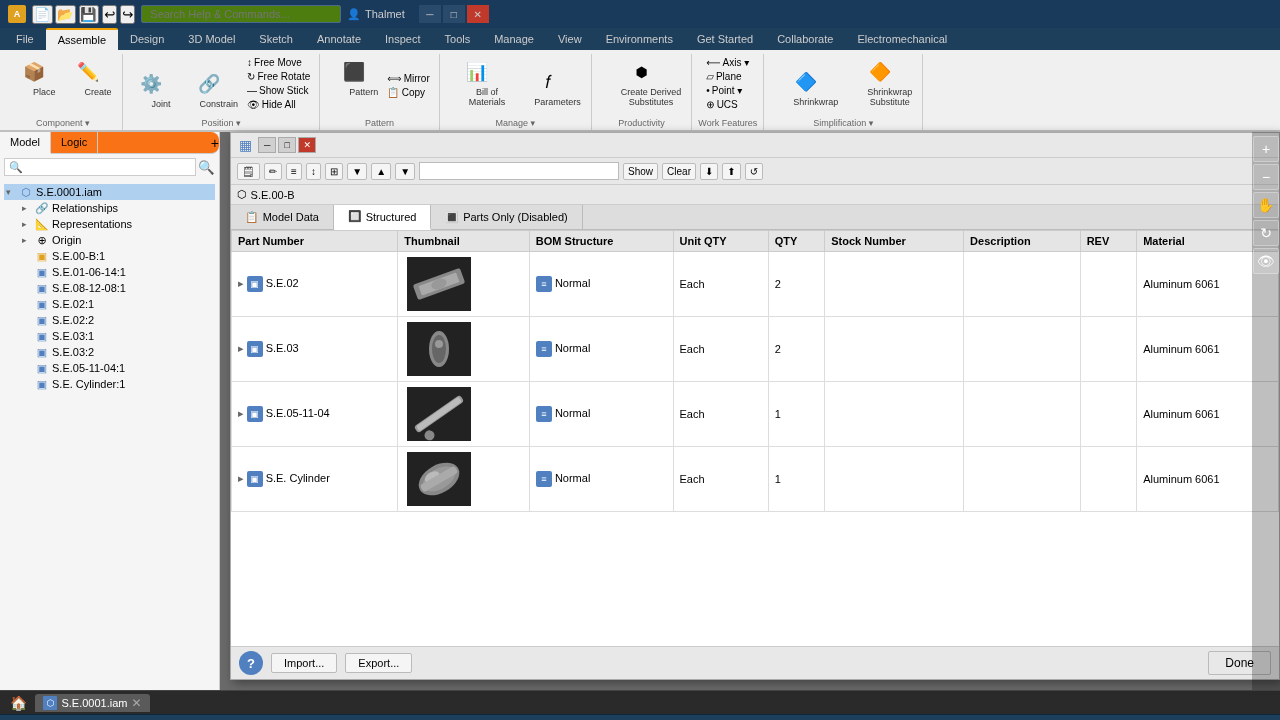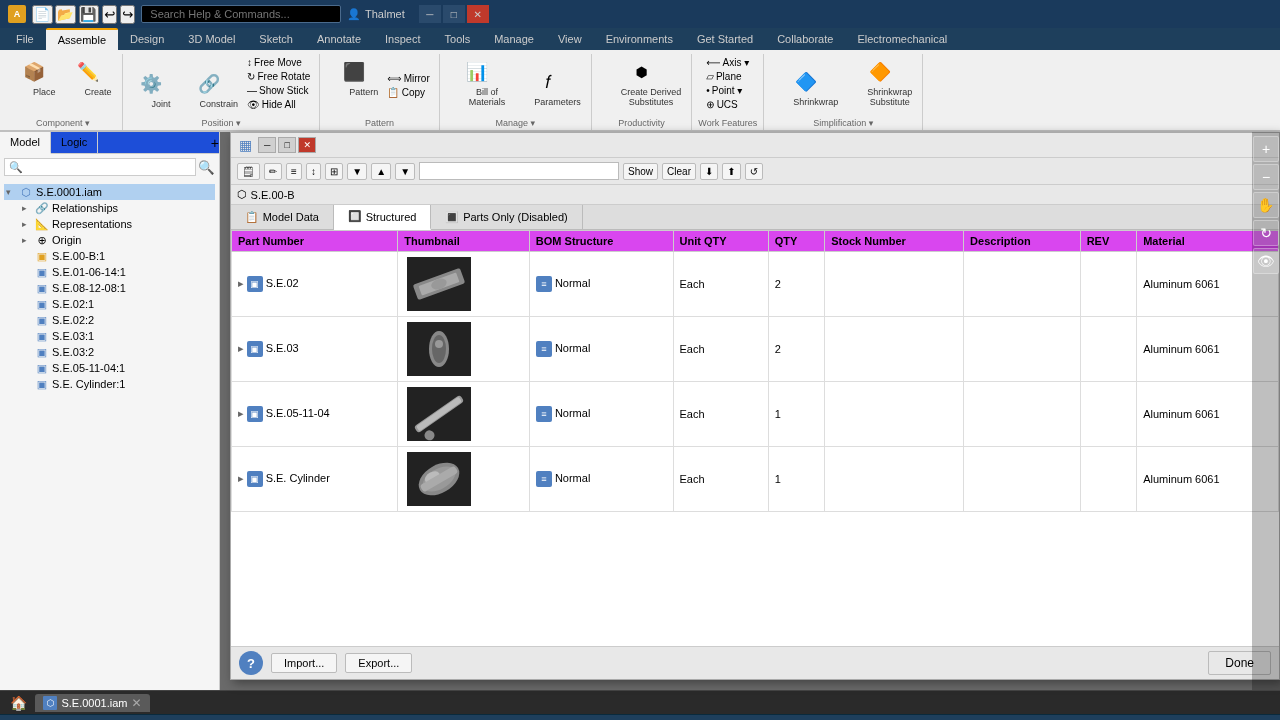--- a/index.html
+++ b/index.html
@@ -2,21 +2,21 @@
 <html><head>
   <meta charset="utf-8">
   <style>
     * { box-sizing: border-box; margin: 0; padding: 0; }
     body { font-family: 'Segoe UI', Arial, sans-serif; font-size: 11px; background: #4a4a4a; width: 1280px; height: 720px; overflow: hidden; }
 
     
     #titlebar { background: #1a3a5c; color: #fff; height: 28px; display: flex; align-items: center; padding: 0 8px; gap: 6px; }
     #titlebar .app-icon { width: 18px; height: 18px; background: #e0a020; border-radius: 2px; font-size: 9px; display: flex; align-items: center; justify-content: center; color: #fff; font-weight: bold; }
     #titlebar .title-text { flex: 1; font-size: 11px; color: #ccc; }
-    #titlebar .search-box { background: #000000; border: 1px solid #4a6a8c; color: #ccc; padding: 2px 8px; width: 200px; font-size: 11px; border-radius: 2px; }
+    #titlebar .search-box { background: #4d7c0f; border: 1px solid #4a6a8c; color: #ccc; padding: 2px 8px; width: 200px; font-size: 11px; border-radius: 2px; }
     #titlebar .user-area { display: flex; align-items: center; gap: 4px; color: #ccc; font-size: 11px; }
     #titlebar .win-controls { display: flex; gap: 2px; margin-left: 8px; }
     #titlebar .win-btn { width: 22px; height: 18px; background: #2a4a6c; color: #ccc; border: none; cursor: pointer; font-size: 10px; display: flex; align-items: center; justify-content: center; }
     #titlebar .win-btn.close { background: #c0392b; }
 
     
     #ribbon { background: #f0f0f0; border-bottom: 2px solid #c0c0c0; }
     #ribbon-tabs { display: flex; background: #1e3f5c; padding: 0 4px; gap: 0; }
     #ribbon-tabs .rtab { padding: 4px 12px; color: #ccc; cursor: pointer; font-size: 11px; border-top: 1px solid transparent; }
     #ribbon-tabs .rtab.active { background: #f0f0f0; color: #000; border-top: 2px solid #f0a000; border-radius: 2px 2px 0 0; }
@@ -29,21 +29,21 @@
     .rg-btn .icon { width: 28px; height: 28px; display: flex; align-items: center; justify-content: center; font-size: 18px; }
     .rg-btn-label { font-size: 9px; color: #333; padding-left: 19px; }
     .rg-btn-small { background: none; border: none; cursor: pointer; display: flex; align-items: center; padding: 1px 3px; border-radius: 2px; font-size: 10px; gap: 2px; }
     .rg-small-group { display: flex; flex-direction: column; gap: 1px; }
 
     
     #app-area { display: flex; height: calc(720px - 28px - 24px - 88px - 22px); }
 
     
     #left-panel { width: 220px; background: #f5f5f5; border-right: 1px solid #ccc; display: flex; flex-direction: column; }
-    #left-panel-tabs { display: flex; background: #1d4ed8; border-bottom: 1px solid #ccc; }
+    #left-panel-tabs { display: flex; background: #f97316; border-bottom: 1px solid #ccc; border-radius: 8px; }
     #left-panel-tabs .lptab { padding: 4px 10px; cursor: pointer; font-size: 11px; border-right: 1px solid #ccc; }
     #left-panel-tabs .lptab.active { background: #f5f5f5; border-bottom: 2px solid #f5f5f5; margin-bottom: -1px; }
     #left-panel-search { padding: 4px; display: flex; align-items: center; gap: 2px; }
     #left-panel-search input { flex: 1; border: 1px solid #ccc; padding: 2px 4px; font-size: 11px; }
     #tree { padding: 4px; overflow-y: auto; flex: 1; }
     .tree-item { display: flex; align-items: center; gap: 3px; padding: 1px 2px; cursor: pointer; font-size: 11px; }
     .tree-item.selected { background: #b0d0f0; }
     .tree-item .ti-expand { width: 10px; color: #666; font-size: 9px; }
     .tree-item .ti-icon { width: 14px; height: 14px; display: flex; align-items: center; justify-content: center; font-size: 11px; }
     .tree-item .ti-label { flex: 1; }
@@ -65,21 +65,21 @@
     #bom-toolbar .bom-filter { flex: 1; max-width: 200px; border: 1px solid #bbb; padding: 2px 4px; font-size: 11px; }
 
     #bom-row2 { padding: 3px 6px; border-bottom: 1px solid #ccc; background: #e8e8e8; display: flex; align-items: center; gap: 4px; font-size: 11px; }
 
     #bom-tabs { display: flex; background: #ddd; border-bottom: 1px solid #bbb; }
     #bom-tabs .btab { padding: 5px 14px; cursor: pointer; font-size: 11px; border-right: 1px solid #bbb; display: flex; align-items: center; gap: 4px; }
     #bom-tabs .btab.active { background: #fff; border-bottom: 2px solid #fff; margin-bottom: -1px; }
 
     #bom-table-container { flex: 1; overflow: auto; background: #fff; }
     #bom-table { width: 100%; border-collapse: collapse; font-size: 11px; }
-    #bom-table th { background: #d946ef; border: 1px solid #ccc; padding: 4px 6px; text-align: left; font-weight: 600; position: sticky; top: 0; white-space: nowrap; cursor: pointer; }
+    #bom-table th { background: #e5e5e5; border: 1px solid #ccc; padding: 4px 6px; text-align: left; font-weight: 600; position: sticky; top: 0; white-space: nowrap; cursor: pointer; }
     #bom-table td { border: 1px solid #ddd; padding: 2px 6px; vertical-align: middle; }
     .bom-row-expand { color: #666; cursor: pointer; }
     .bom-icon { width: 16px; height: 16px; background: #5080c0; border-radius: 2px; display: inline-flex; align-items: center; justify-content: center; color: #fff; font-size: 9px; }
     .thumbnail-cell { width: 70px; height: 60px; display: flex; align-items: center; justify-content: center; }
 
     #bom-statusbar { background: #e8e8e8; border-top: 1px solid #ccc; padding: 4px 8px; display: flex; align-items: center; gap: 8px; }
     #bom-statusbar button { background: #f5f5f5; border: 1px solid #bbb; padding: 3px 12px; cursor: pointer; font-size: 11px; border-radius: 2px; }
     #bom-statusbar .help-btn { width: 24px; height: 24px; background: #5080c0; color: #fff; border: none; border-radius: 50%; cursor: pointer; font-weight: bold; font-size: 13px; display: flex; align-items: center; justify-content: center; }
 
     

